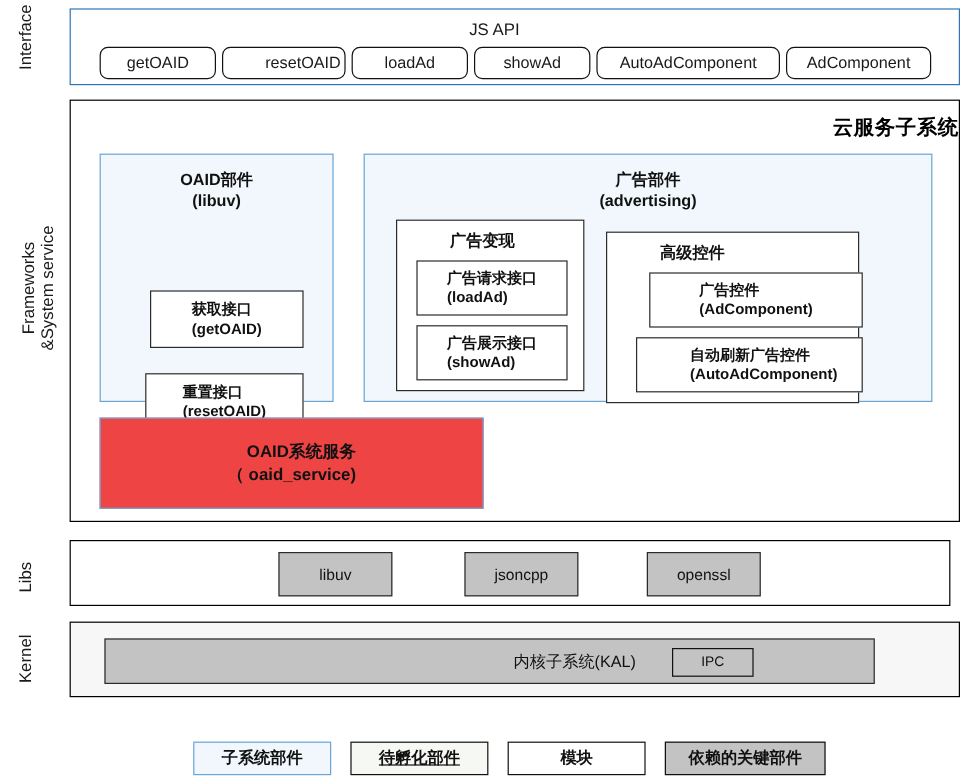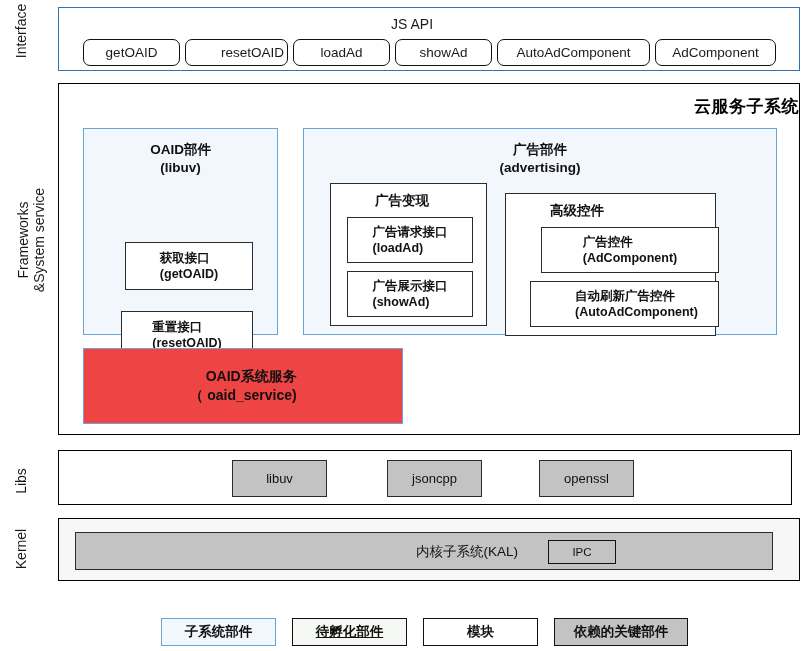--- a/index.html
+++ b/index.html
@@ -267,21 +267,21 @@
 
   <div class="gray-box" style="left:173px; top:9px; width:95px; height:37px;">libuv</div>
 
   <div class="gray-box" style="left:328px; top:9px; width:95px; height:37px;">jsoncpp</div>
 
   <div class="gray-box" style="left:480px; top:9px; width:95px; height:37px;">openssl</div>
 </div>
 
 <div class="layer-box layer-kernel" style="left:58px; top:518px; width:742px; height:63px;">
 
-  <div class="kernel-bar" style="left:16px; top:13px; width:698px; height:38px;text-align:right;">
+  <div class="kernel-bar" style="left:28px; top:13px; width:642px; height:38px;text-align:right;">
     <div class="kernel-bar-label" style="left:340px; top:10px;">内核子系统(KAL)</div>
 
     <div class="ipc-box" style="left:472px; top:7px; width:68px; height:24px;">IPC</div>
   </div>
 </div>
 
 <div class="legend-item lg-subsystem" style="left:161px; top:618px; width:115px; height:28px;">子系统部件</div>
 
 <div class="legend-item lg-incubate" style="left:292px; top:618px; width:115px; height:28px;text-decoration:underline;">待孵化部件</div>
 

